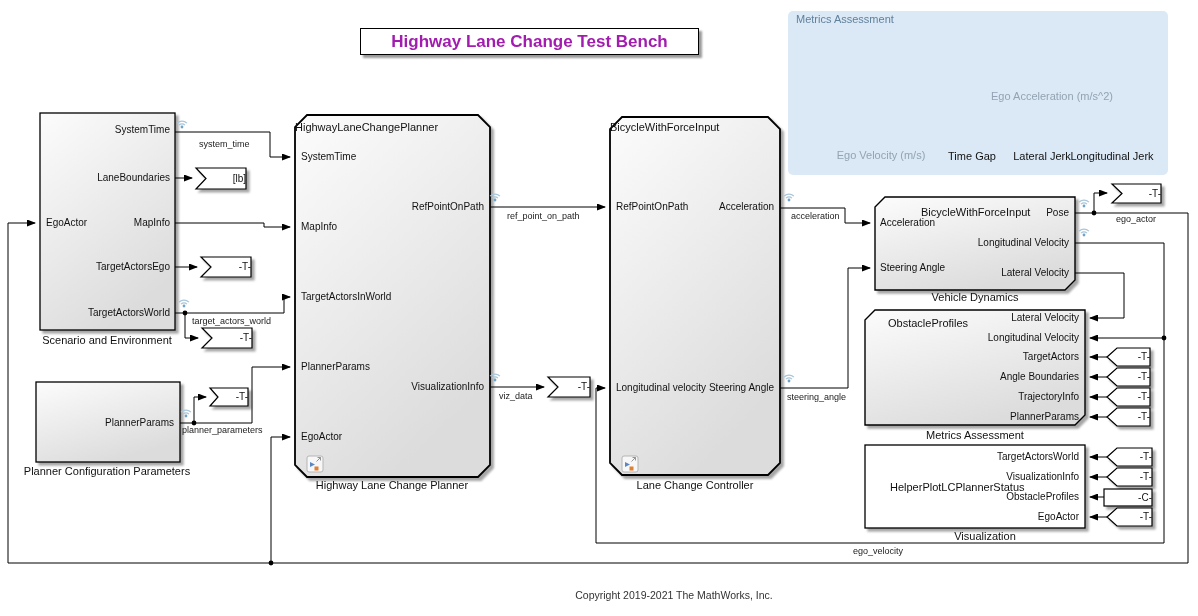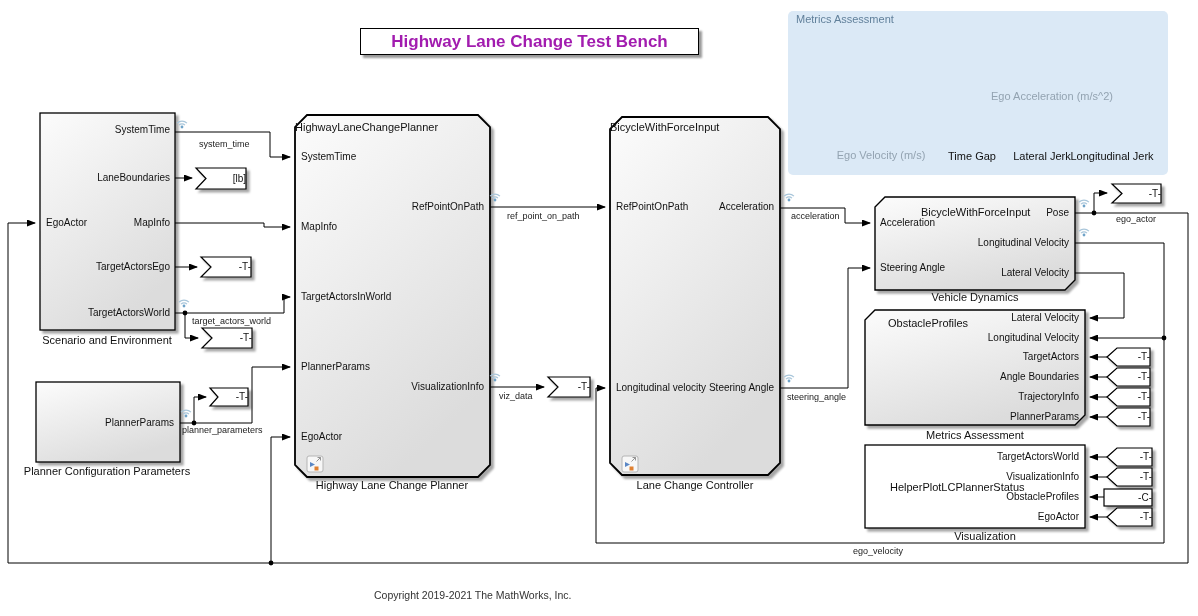--- a/index.html
+++ b/index.html
@@ -13,21 +13,21 @@
   .cap{position:absolute;font:11px "Liberation Sans",sans-serif;color:#111;text-align:center;white-space:nowrap;}
   .hdr{position:absolute;font:11px "Liberation Sans",sans-serif;color:#111;text-align:left;white-space:nowrap;}
   .tagtxt{position:absolute;font:10px "Liberation Sans",sans-serif;color:#111;text-align:right;}
   .title-box{position:absolute;left:360px;top:28px;width:337px;height:25px;background:#fff;
              border:1px solid #000;box-shadow:3px 3px 2px rgba(0,0,0,.4);
              font:bold 17px "Liberation Sans",sans-serif;text-align:center;line-height:25px;color:#a21caf;}
   .panel{position:absolute;left:788px;top:11px;width:380px;height:164px;background:#dbe9f6;border-radius:5px;}
   .panel-title{position:absolute;font:11px "Liberation Sans",sans-serif;color:#61809b;}
   .gauge-lbl{position:absolute;font:11px "Liberation Sans",sans-serif;color:#93a3b1;text-align:center;white-space:nowrap;}
   .lamp-lbl{position:absolute;font:11px "Liberation Sans",sans-serif;color:#111;text-align:center;white-space:nowrap;}
-  .copyright{position:absolute;left:374px;top:589px;width:600px;text-align:left;
+  .copyright{position:absolute;left:374px;top:589px;width:600px;text-align:center;
              font:10.5px "Liberation Sans",sans-serif;color:#333;}
   svg text{font-family:"Liberation Sans",sans-serif;}
 </style>
 </head>
 <body>
 
 <div id="canvas">
 
   <svg id="wires" viewBox="0 0 1198 616">
     <defs>

